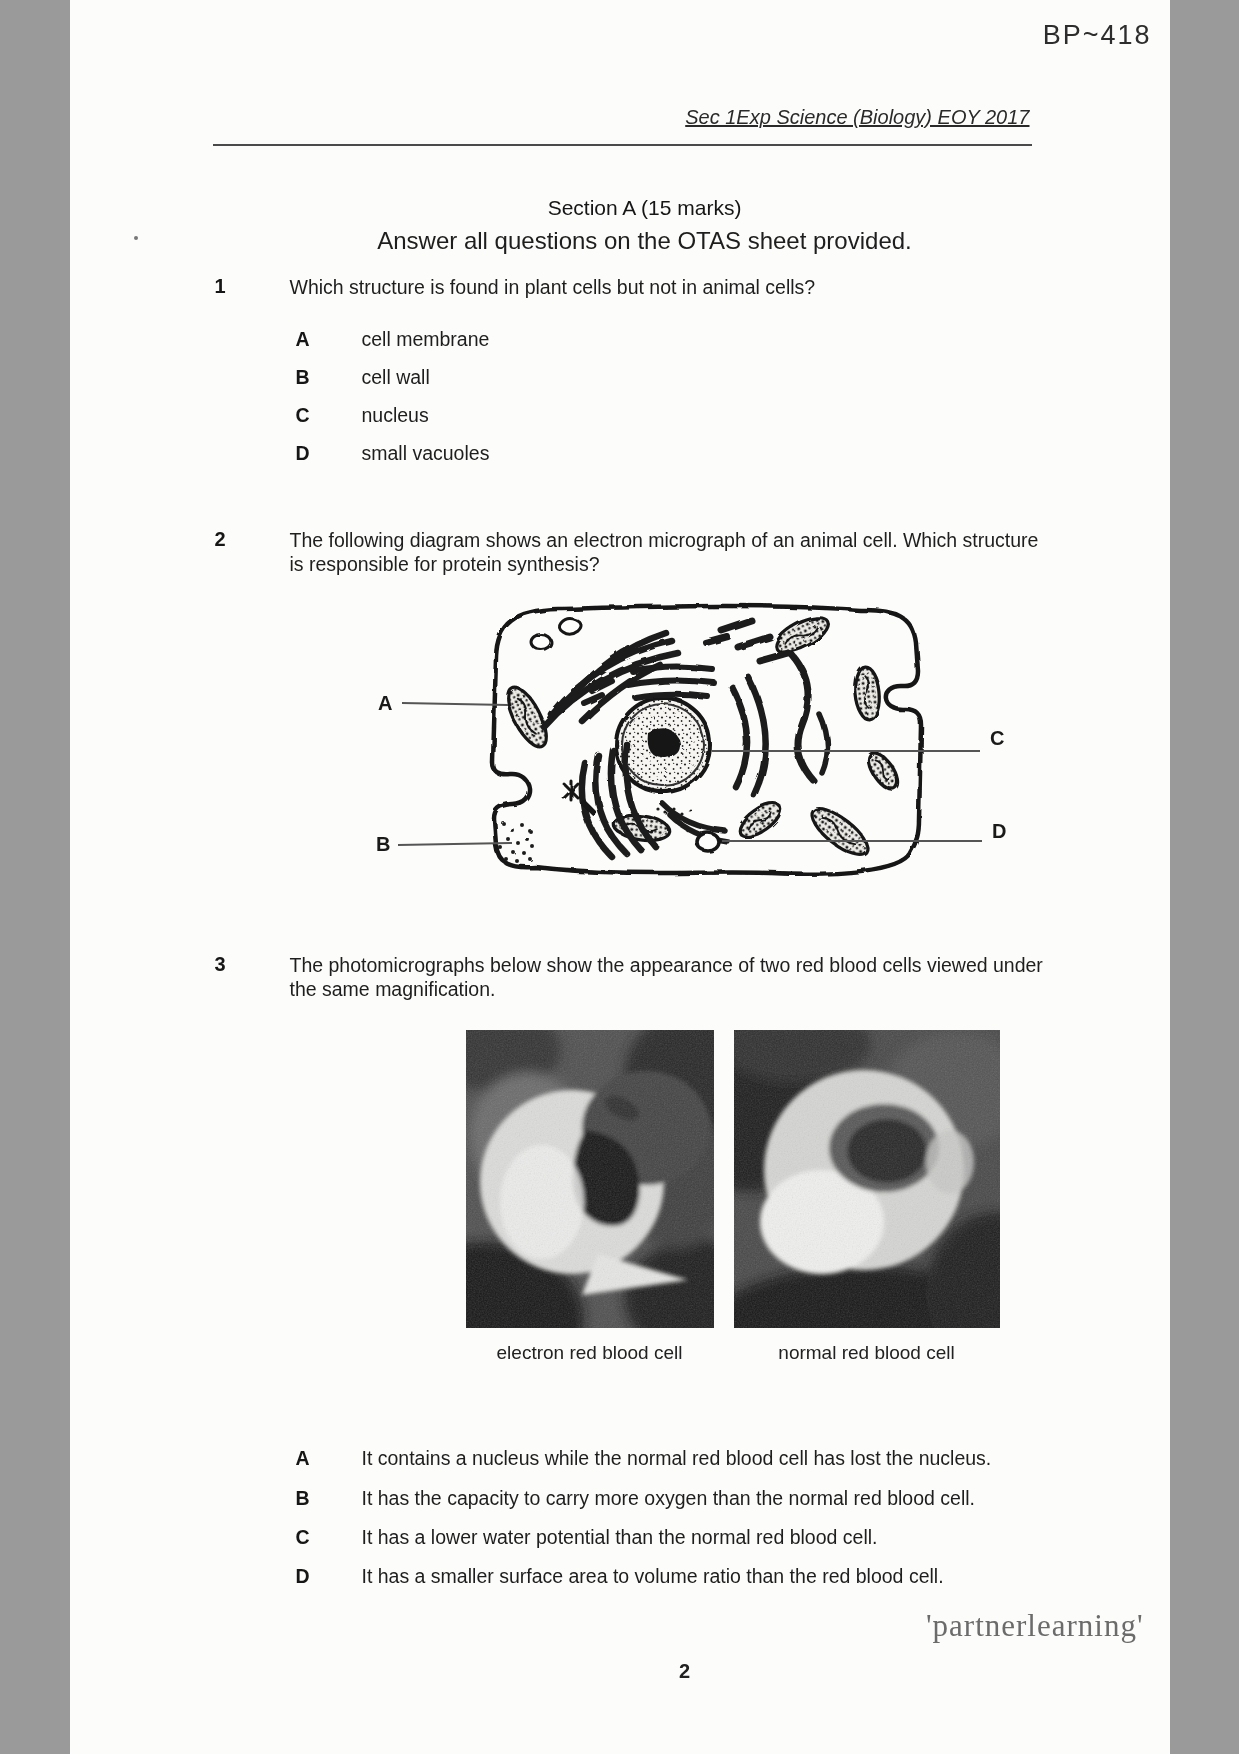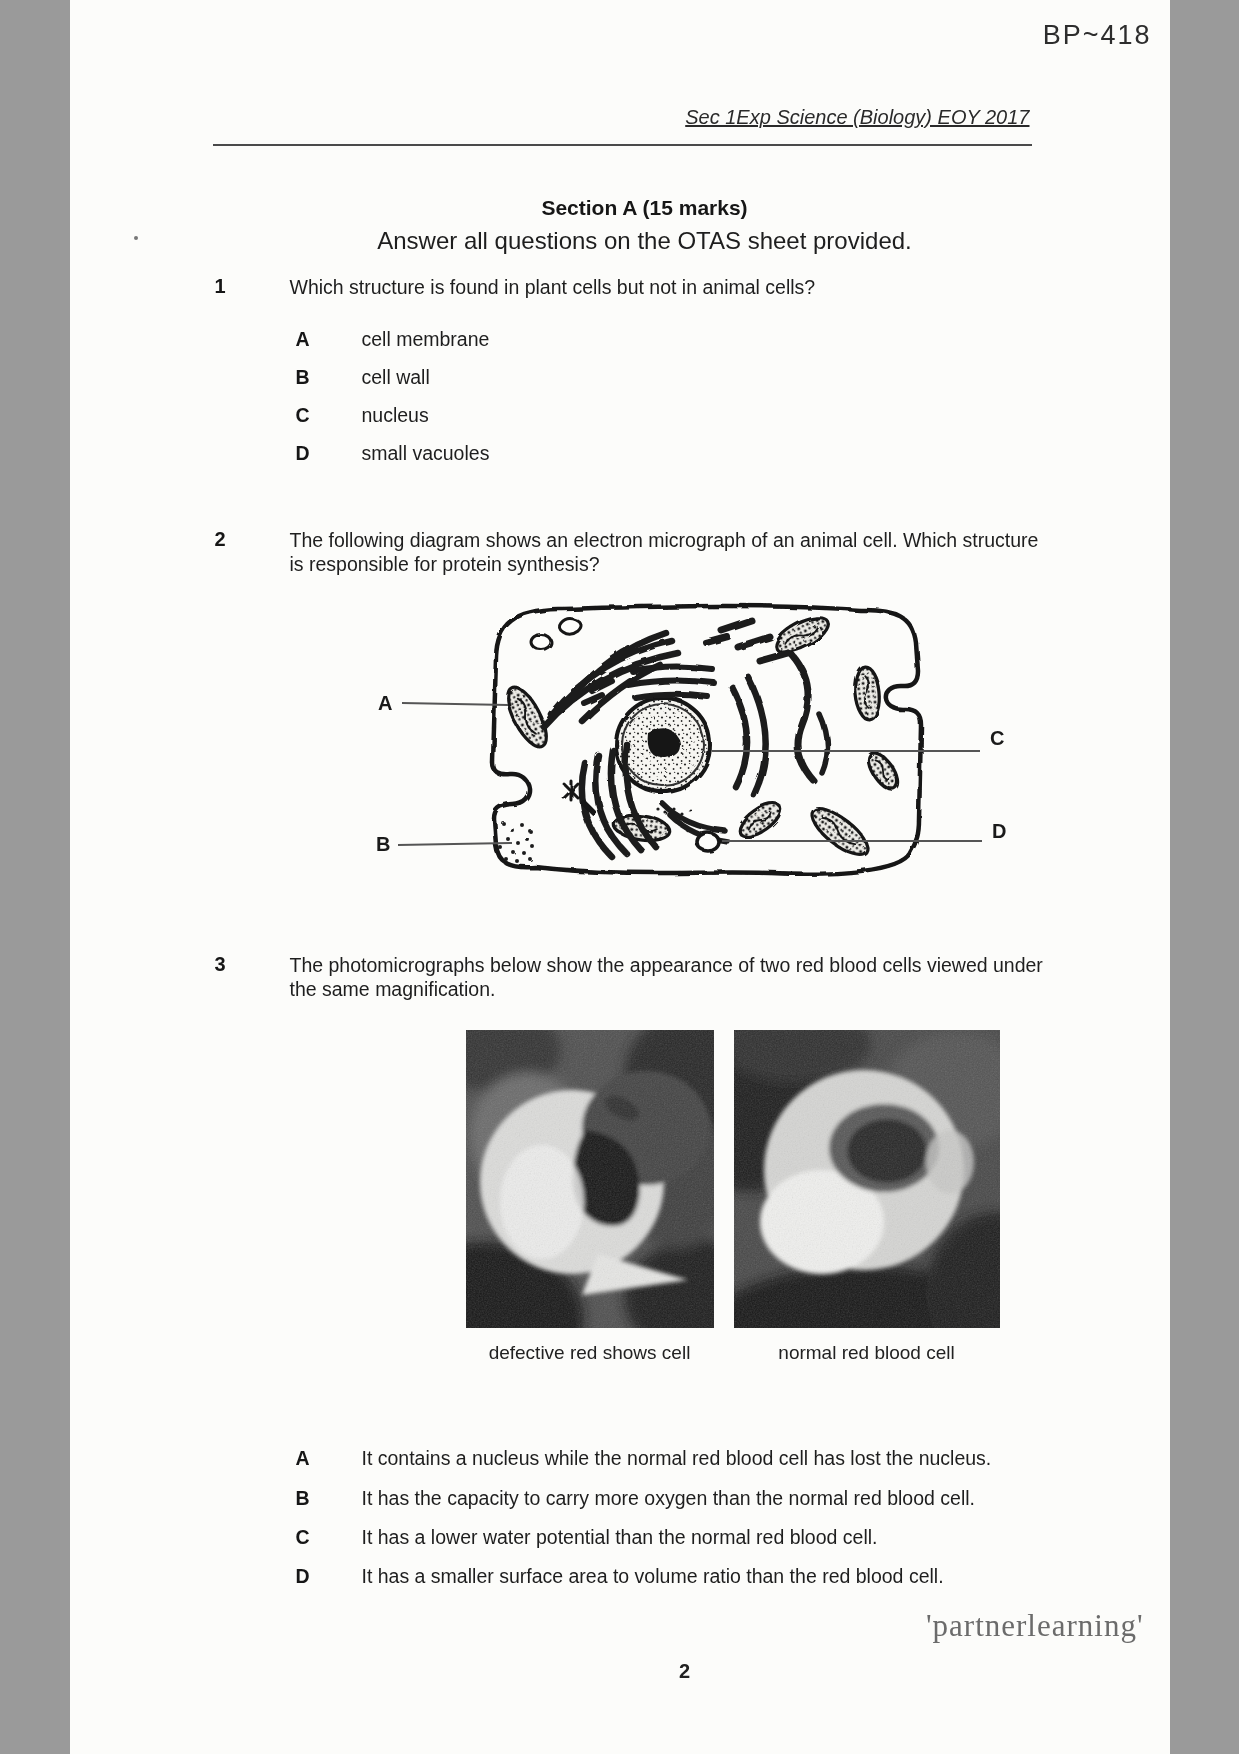--- a/index.html
+++ b/index.html
@@ -24,21 +24,21 @@
     font-style:italic;
     font-size:20px;
     color:#2a2a2a;
     text-decoration:underline;
   }
   .header-rule {
     top:144px; left:143px; width:819px; height:0;
     border-top:2.5px solid #4a4a4a;
   }
   .section-block { top:196px; left:190px; width:770px; text-align:center; }
-  .section-title { font-size:21px; font-weight:bold; color:#161616; }
+  .section-title { font-size:21px; font-weight:normal; color:#161616; }
   .section-instruction { margin-top:7px; font-size:24px; }
 
   .q-num  { left:145px; font-size:20px; font-weight:bold; color:#161616; }
   .q-text { left:220px; width:760px; font-size:19.5px; line-height:24px; }
 
   .opt { position:absolute; left:226px; font-size:19.5px; }
   .opt .letter { display:inline-block; width:66px; font-weight:bold; color:#161616; }
 
   .cell-diagram { left:270px; top:595px; }
   .cell-diagram text { font-family:"Liberation Sans", sans-serif; font-size:20px; font-weight:bold; fill:#1a1a1a; }
@@ -302,21 +302,21 @@
         <circle cx="130" cy="140" r="100" fill="#d5d5d3"></circle>
         <ellipse cx="88" cy="192" rx="62" ry="52" fill="#f0f0ee"></ellipse>
         <ellipse cx="150" cy="118" rx="55" ry="44" fill="#565656"></ellipse>
         <ellipse cx="153" cy="121" rx="40" ry="32" fill="#262626"></ellipse>
         <ellipse cx="216" cy="132" rx="24" ry="32" fill="#c7c7c5" opacity="0.8"></ellipse>
       </g>
       <rect width="266" height="298" filter="url(#grain)" opacity="0.5"></rect>
     </svg>
   </div>
 
-  <div class="abs caption caption-left">defective red shows cell</div>
+  <div class="abs caption caption-left">electron red blood cell</div>
   <div class="abs caption caption-right">normal red blood cell</div>
 
 
   <div class="opt" style="top:1447px">
     <span class="letter">A</span><span>It contains a nucleus while the normal red blood cell has lost the nucleus.</span>
   </div>
   <div class="opt" style="top:1487px">
     <span class="letter">B</span><span>It has the capacity to carry more oxygen than the normal red blood cell.</span>
   </div>
   <div class="opt" style="top:1526px">

